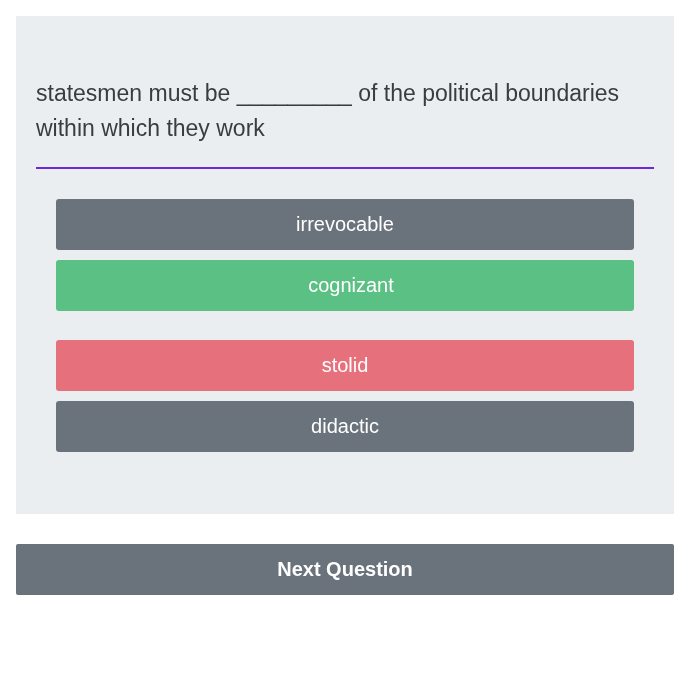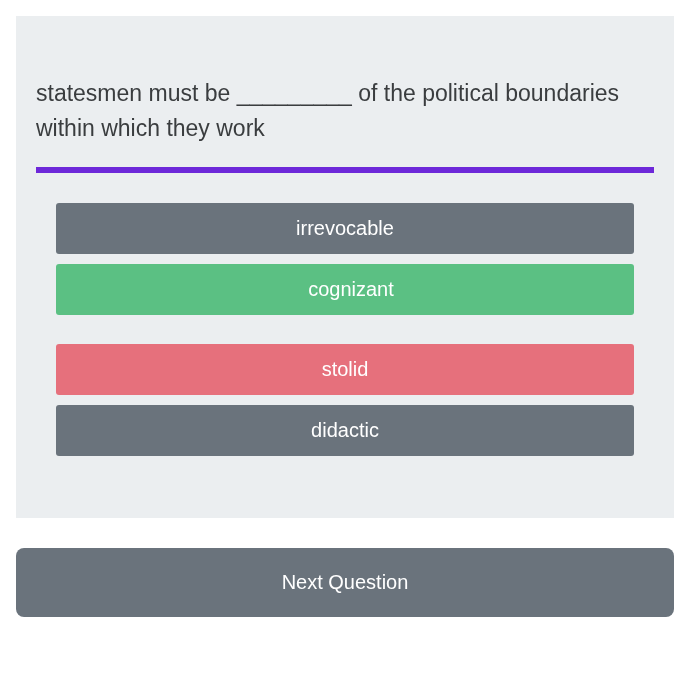--- a/index.html
+++ b/index.html
@@ -17,21 +17,21 @@
       background: #ebeef0;
       padding: 60px 20px 50px 20px;
       margin-bottom: 30px;
     }
     .question-text {
       color: #3a3d3f;
       font-size: 23px;
       font-weight: 300;
       line-height: 1.5;
       padding: 0 0 22px 0;
-      border-bottom: 6px solid #6d28d9;
+      border-bottom: 2px solid #6d28d9;
       margin-bottom: 30px;
     }
     .answers {
       padding: 0 20px;
     }
     .answer-button {
       display: block;
       width: 100%;
       border: none;
       border-radius: 3px;
@@ -55,24 +55,24 @@
       padding-left: 12px;
     }
     .answer-incorrect {
       background: #e6707c;
       margin-top: 29px;
     }
     .next-button {
       display: block;
       width: 100%;
       border: none;
-      border-radius: 8px;
-      padding: 23px 0;
+      border-radius: 2px;
+      padding: 14px 0;
       font-size: 20px;
-      font-weight: 400;
+      font-weight: 700;
       color: #ffffff;
       background: #6a737c;
       text-align: center;
       cursor: pointer;
       font-family: inherit;
     }
   </style>
 </head>
 <body>
 

